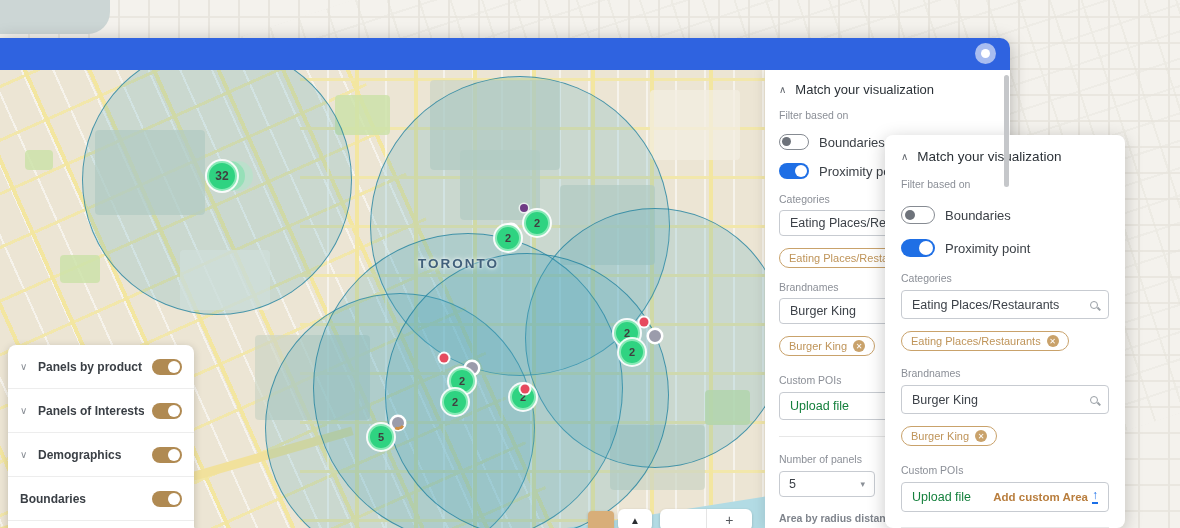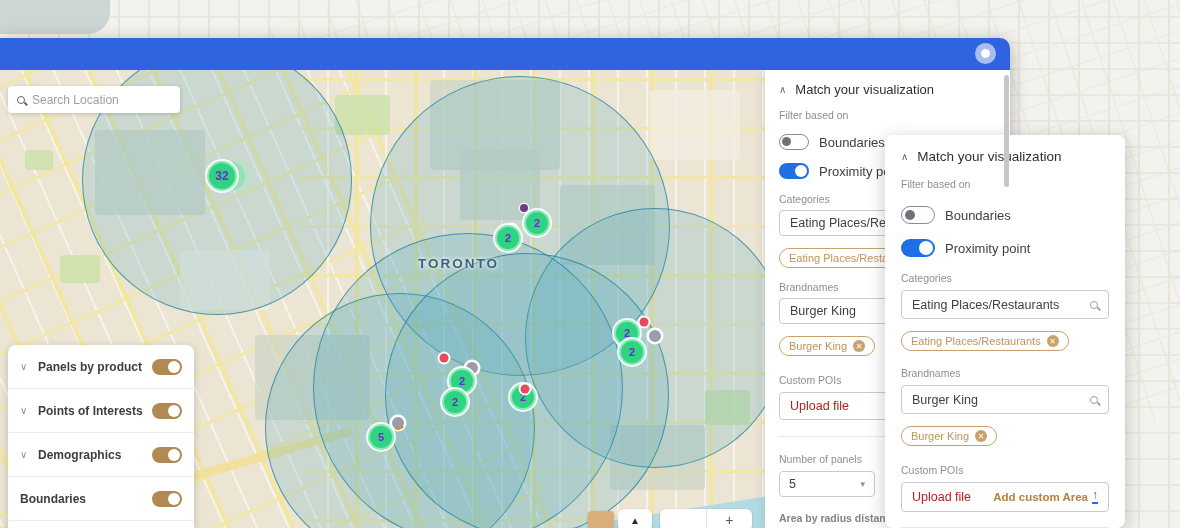--- a/index.html
+++ b/index.html
@@ -44,21 +44,21 @@
 
   
   .pcircle { position:absolute; border-radius:50%; transform:translate(-50%,-50%);
     background:rgba(70,165,188,.20); border:1.5px solid rgba(27,125,156,.75); }
 
   
   .marker { position:absolute; transform:translate(-50%,-50%); display:flex; align-items:center; justify-content:center; }
   .mk-green, .mk-cluster { width:26px; height:26px; border-radius:50%; background:#2fd381;
     border:2px solid rgba(140,234,184,.95);
     box-shadow:0 0 0 2px rgba(255,255,255,.9);
-    color:#6d28d9; font-size:11px; font-weight:bold; }
+    color:#404040; font-size:11px; font-weight:bold; }
   .mk-cluster { width:30px; height:30px; font-size:12px;
     box-shadow:0 0 0 2px rgba(255,255,255,.9), 8px 0 0 0 rgba(118,224,168,.55), 16px 0 0 0 rgba(168,238,199,.4); }
   .mk-gray { width:10px; height:10px; background:#fff; border:6px solid #9b9cab; border-radius:50%;
     box-shadow:0 0 0 2.5px #fff; }
   .mk-gray-orange { width:10px; height:10px; background:#fff; border:6px solid #9b9cab; border-radius:50%;
     box-shadow:0 0 0 2.5px #fff; }
   .mk-gray-orange::after { content:""; position:absolute; inset:-7px; border:3px solid transparent;
     border-bottom-color:#cf8f45; border-radius:50%; transform:rotate(-15deg); }
   .mk-red { width:9px; height:9px; border-radius:50%; background:#e64a5e; box-shadow:0 0 0 2px rgba(255,255,255,.95); }
   .mk-purple { width:8px; height:8px; border-radius:50%; background:#6f3b85; box-shadow:0 0 0 1.5px rgba(255,255,255,.7); }
@@ -122,21 +122,21 @@
   .finput { position:relative; border:1px solid #c7cbd1; border-radius:4px; background:#fff;
     display:flex; align-items:center; padding:0 10px; color:#3d4249; font-size:12.5px; }
   .finput .mag { border-color:#9aa0a6; margin-left:auto; }
   .finput .mag::after { background:#9aa0a6; }
   .chip { display:inline-flex; align-items:center; gap:6px; border:1px solid #c9a26b; border-radius:11px;
     padding:3px 9px; color:#bf9459; font-size:11px; white-space:nowrap; }
   .chip .x { width:12px; height:12px; border-radius:50%; background:#c9a26b; color:#fff; font-size:8px;
     display:flex; align-items:center; justify-content:center; flex:none; }
   .fdivider { height:1px; background:#e7e7e7; }
   .upload-row { justify-content:space-between; }
-  .ph { color:#b91c1c; }
+  .ph { color:#15803d; }
   .add-poi { color:#b97e3e; font-weight:bold; font-size:11.5px; display:flex; align-items:center; gap:4px; }
   .up-arrow { color:#1a6fe8; font-weight:bold; font-size:12px; border-bottom:2px solid #1a6fe8; line-height:.95; }
   .fselect { width:96px; height:26px; border:1px solid #c7cbd1; border-radius:4px; display:flex; align-items:center;
     padding:0 9px; font-size:12.5px; color:#3d4249; justify-content:space-between; }
   .fselect .caret { color:#8a8f96; font-size:9px; }
 
   .scroll-thumb { position:absolute; left:1004px; top:75px; width:5px; height:112px; border-radius:3px; background:#c5c7ca; z-index:70; }
 </style>
 </head>
 <body>
@@ -193,36 +193,32 @@
           <div class="marker mk-green" style="left: 381px; top: 367px;">5</div>
           <div class="marker mk-cluster" style="left: 222px; top: 106px;">32</div>
           <div class="marker mk-red" style="left: 644px; top: 252px;"></div>
           <div class="marker mk-red" style="left: 444px; top: 288px;"></div>
           <div class="marker mk-red" style="left: 525px; top: 319px;"></div>
           <div class="marker mk-purple" style="left: 524px; top: 138px;"></div>
         </div>
 
       <div class="city-label">TORONTO</div>
 
-      <div class="searchbox">
-        <span class="mag"></span>
-        <span class="search-ph">Search Location</span>
-      </div>
 
       <div class="layers-panel">
         <div class="lrow">
           <span class="lchev">∨</span>
           <span class="llabel">Panels by product g...</span>
           <span class="tgl on-tan">
               <span class="knob"></span>
             </span>
         </div>
         <div class="lrow">
           <span class="lchev">∨</span>
-          <span class="llabel">Points of Interests</span>
+          <span class="llabel">Panels of Interests</span>
           <span class="tgl on-tan">
               <span class="knob"></span>
             </span>
         </div>
         <div class="lrow">
           <span class="lchev">∨</span>
           <span class="llabel">Demographics</span>
           <span class="tgl on-tan">
               <span class="knob"></span>
             </span>

